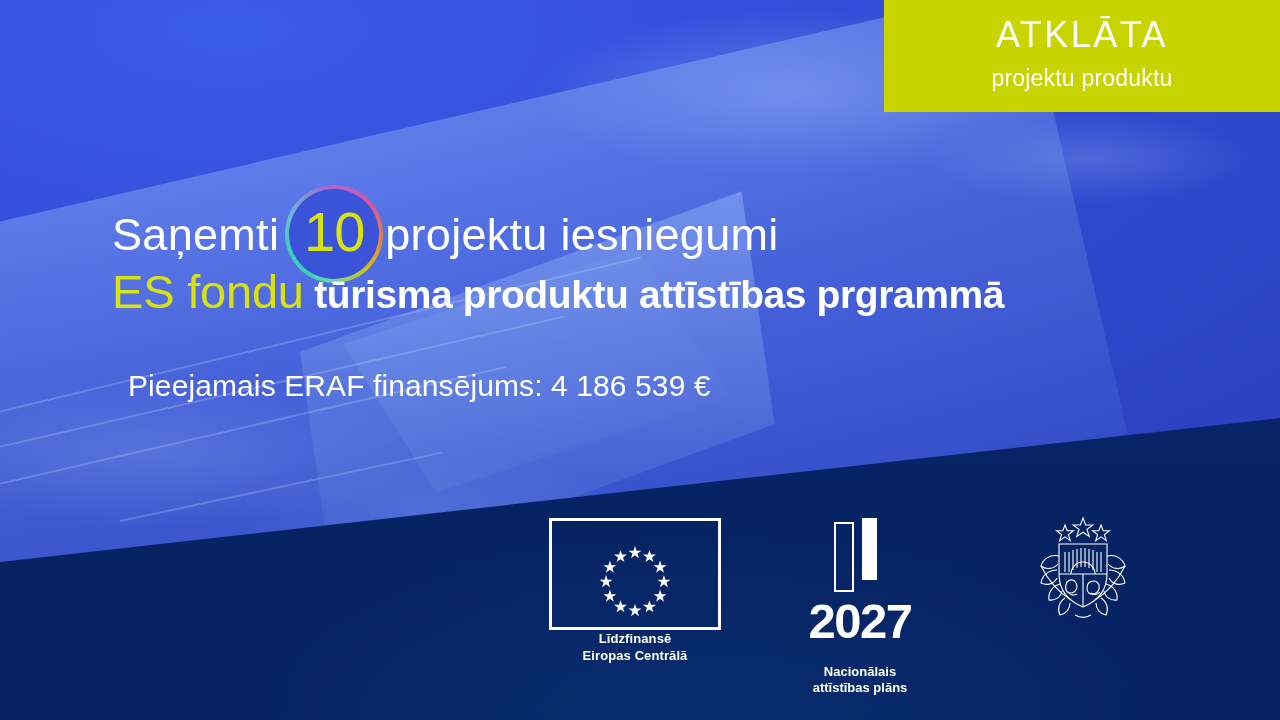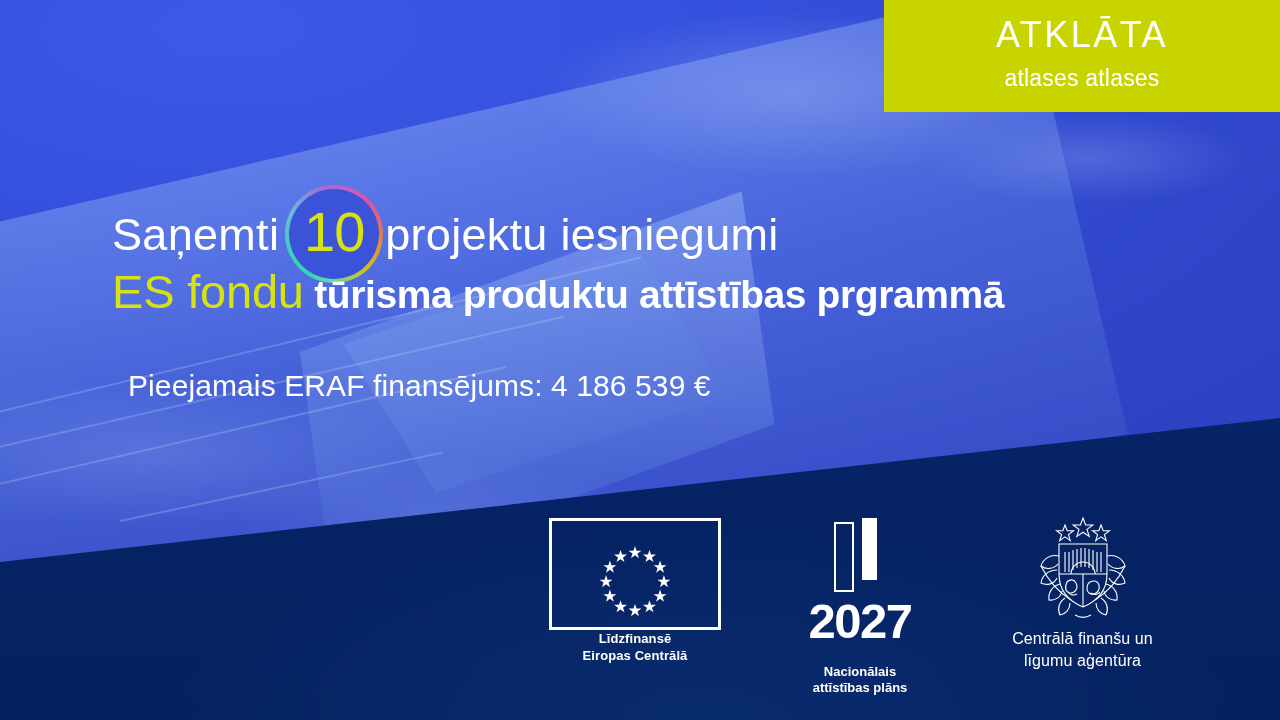--- a/index.html
+++ b/index.html
@@ -317,21 +317,21 @@
   <div class="winglet"></div>
   <div class="wing-line wl3"></div>
   <div class="wing-line wl1"></div>
   <div class="wing-line wl2"></div>
   <div class="wing-line wl4"></div>
   <div class="navy-band"></div>
   <div class="navy-haze"></div>
 
   <div class="badge">
     <div class="badge-title">ATKLĀTA</div>
-    <div class="badge-sub">atlases atlases</div>
+    <div class="badge-sub">projektu produktu</div>
   </div>
 
   <div class="headline-1">
     <span class="h1-text">Saņemti</span>
     <span class="count-ring">
       <span class="count-value">10</span>
     </span>
     <span class="h1-text">projektu iesniegumi</span>
   </div>
 
@@ -421,20 +421,16 @@
 
           <path d="M80,44 c9,-2 16,3 18,10 c-5,4 -13,3 -17,-2"></path>
           <path d="M82,58 c9,0 15,6 16,13 c-6,3 -13,1 -16,-5"></path>
           <path d="M79,72 c8,2 12,9 11,16 c-6,1 -12,-3 -13,-9"></path>
           <path d="M74,86 c6,4 8,11 5,17 c-6,-1 -10,-6 -10,-12"></path>
           <path d="M98,54 c-6,12 -14,24 -30,34"></path>
 
           <path d="M48,103 c5,3 11,3 16,0"></path>
         </g>
       </svg>
-      <div class="cfla-caption">
-        <div>Centrālā finanšu un</div>
-        <div>līgumu aģentūra</div>
-      </div>
     </div>
 
   </div>
 </div>
 
 </body></html>

